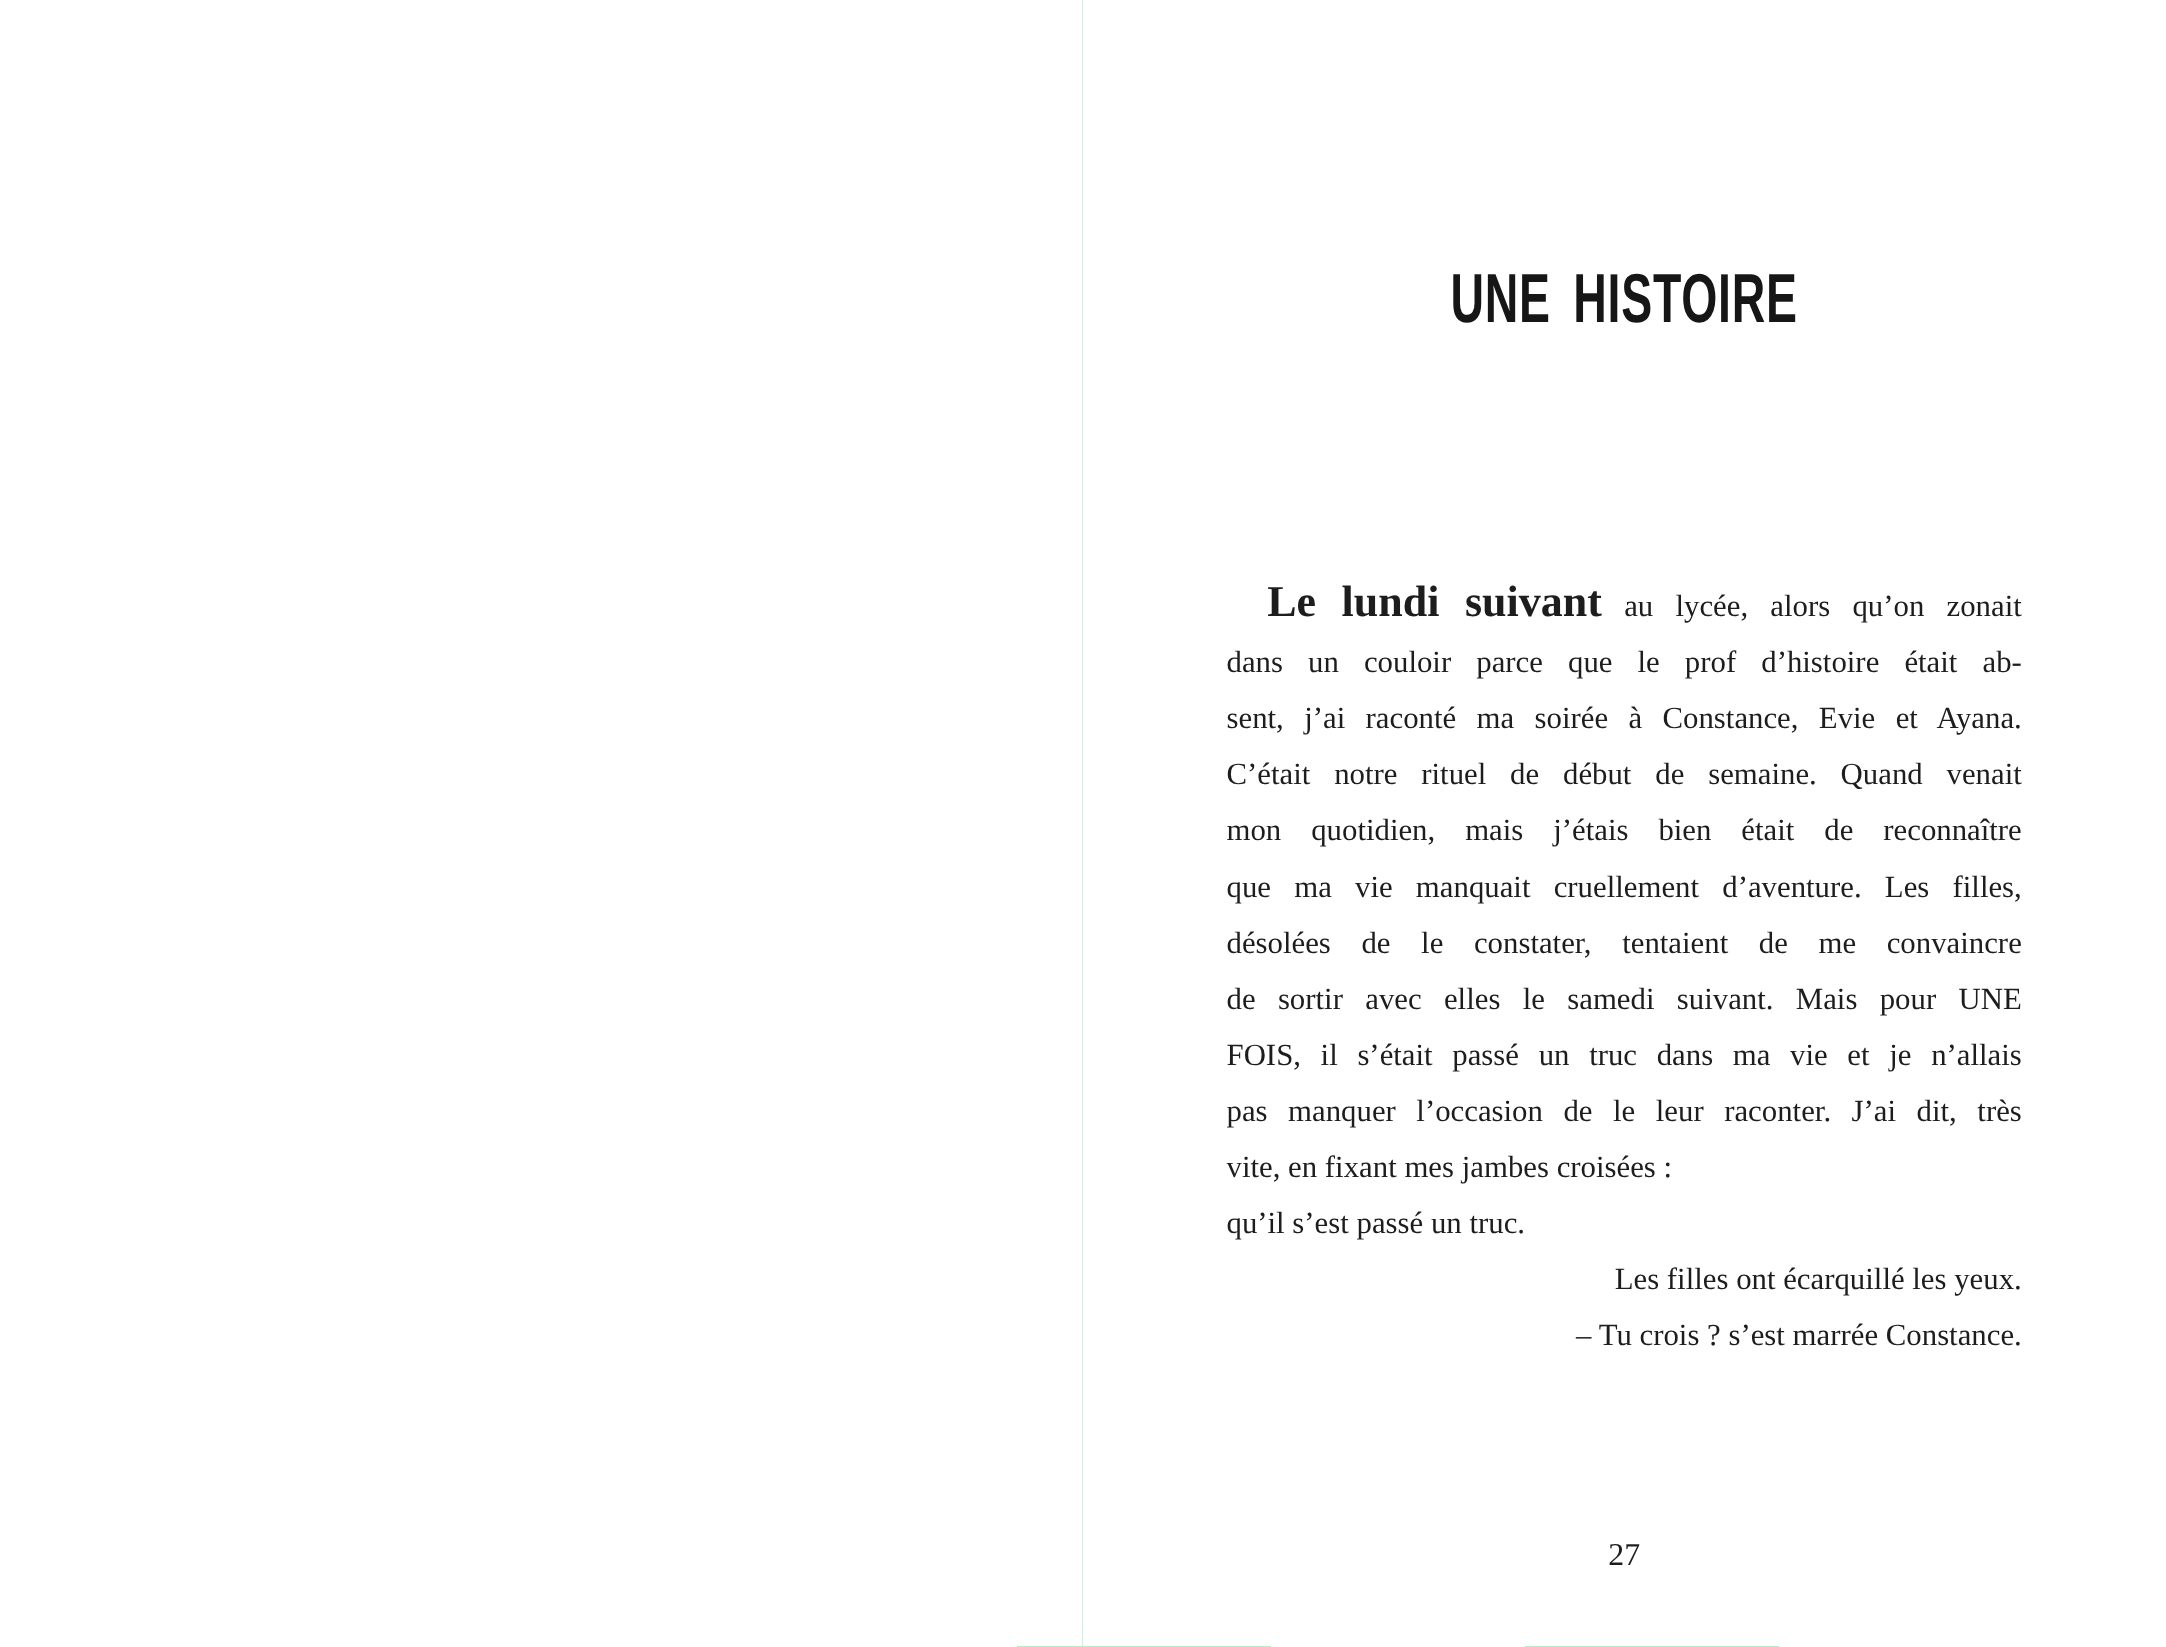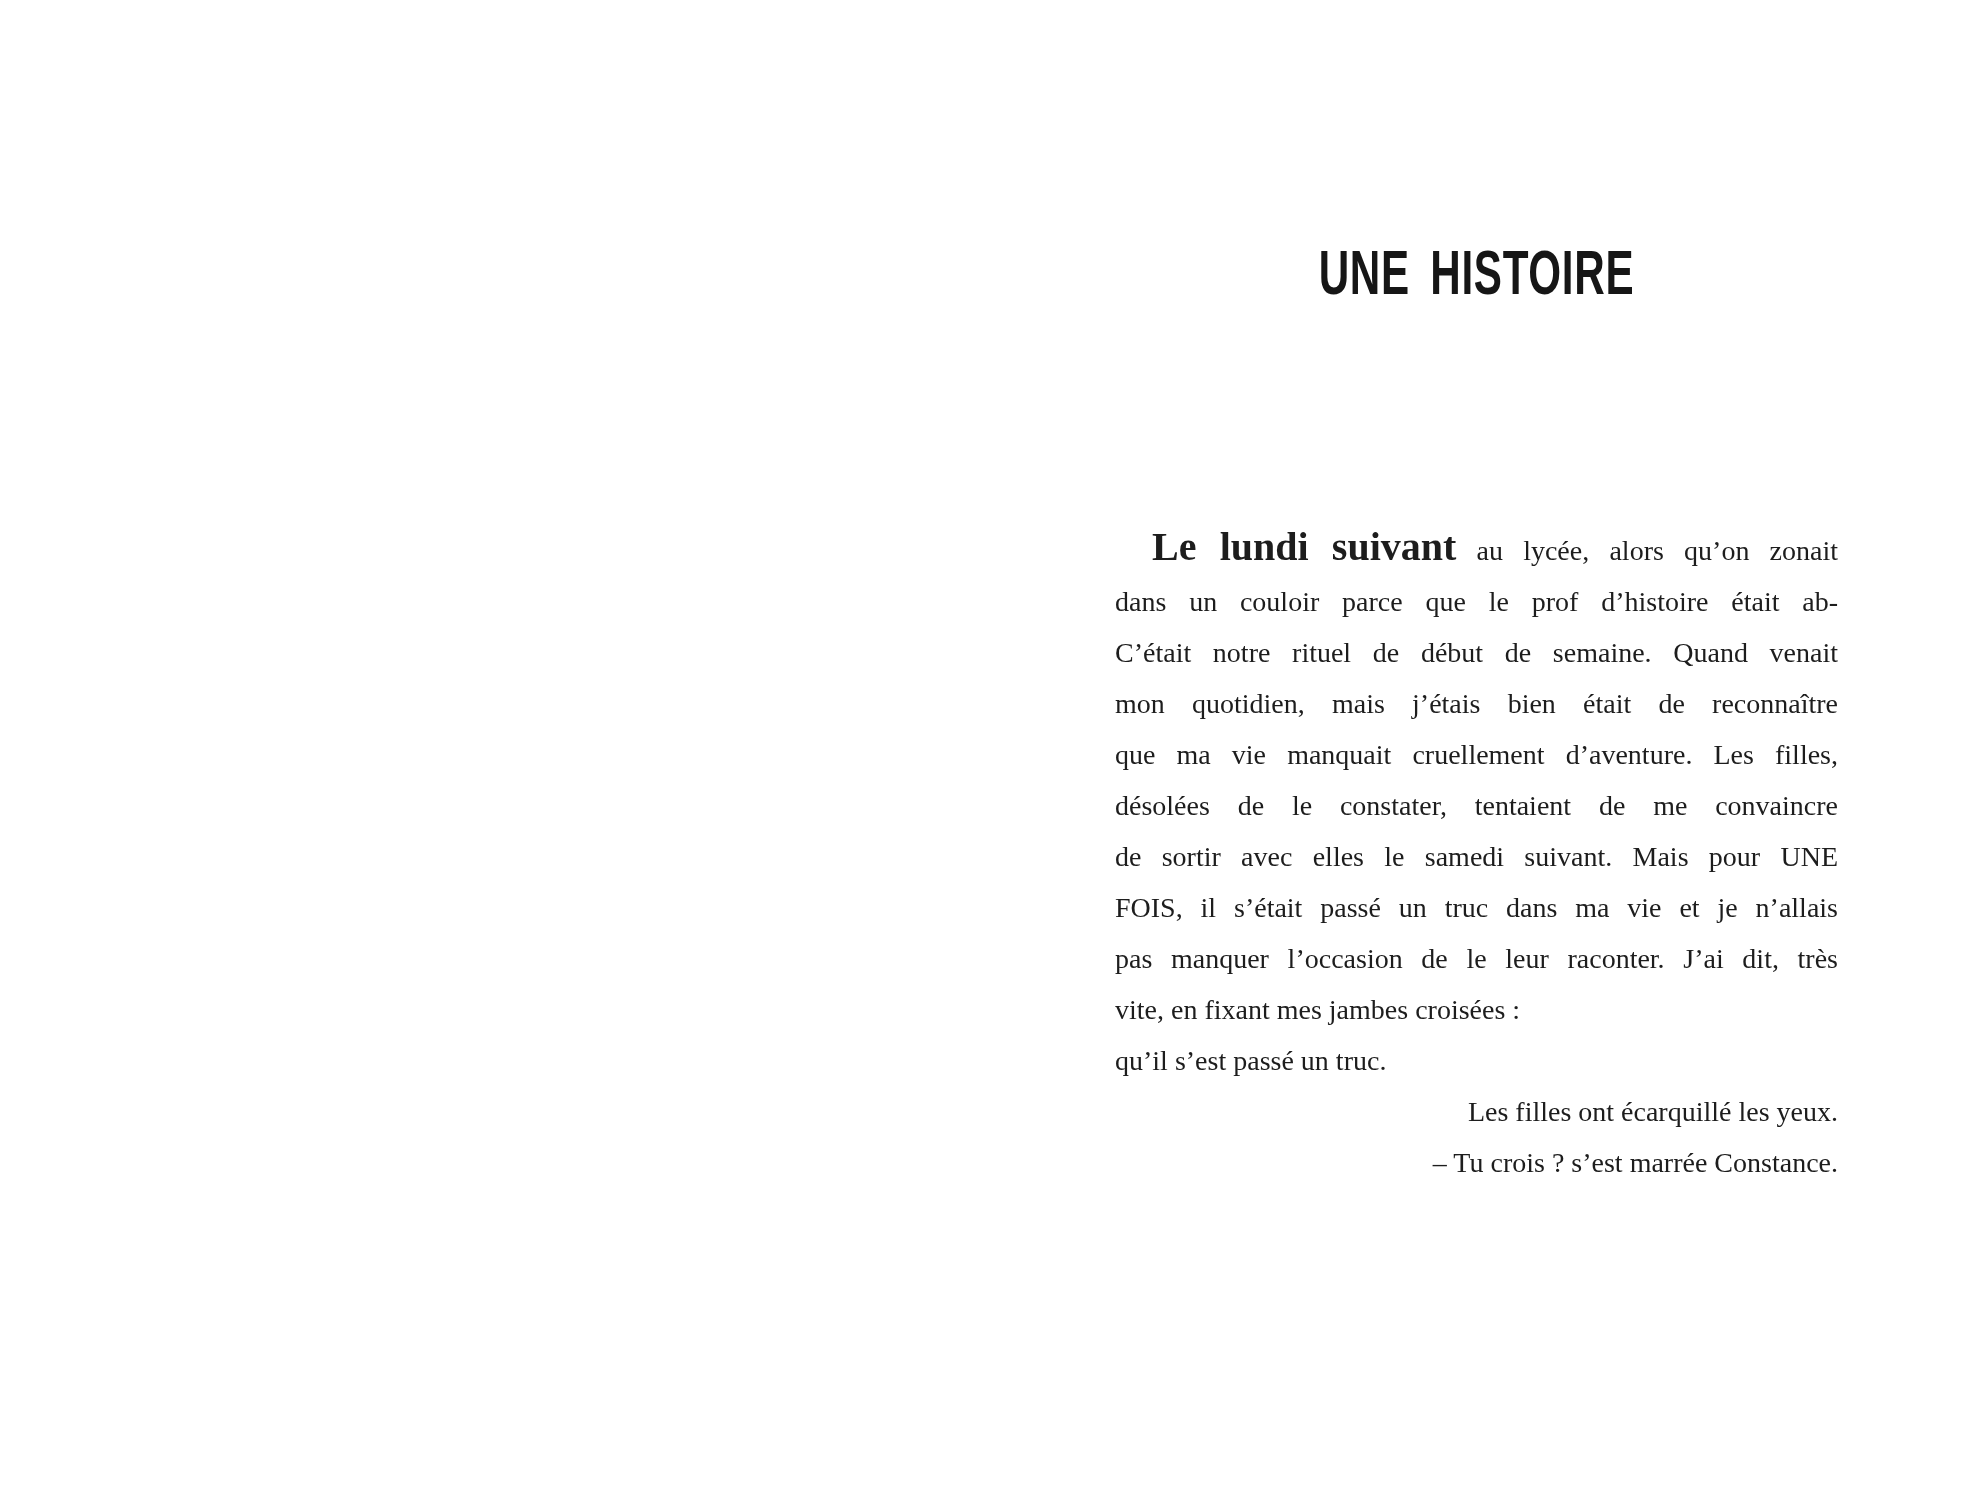--- a/index.html
+++ b/index.html
@@ -94,33 +94,35 @@
   <div class="right-page"></div>
 
   <div class="chapter-title">
     <span class="title-inner">UNE HISTOIRE</span>
   </div>
 
   <div class="text-block">
       <div class="paragraph">
         <div class="line justify indent"><span class="seg-lead">Le lundi suivant</span><span class="seg-normal"> au lycée, alors qu’on zonait</span></div>
         <div class="line justify"><span class="seg-normal">dans un couloir parce que le prof d’histoire était ab-</span></div>
+        <div class="line justify"><span class="seg-normal">sent, j’ai raconté ma soirée à Constance, Evie et Ayana.</span></div>
         <div class="line justify"><span class="seg-normal">C’était notre rituel de début de semaine. Quand venait</span></div>
         <div class="line justify"><span class="seg-normal">mon quotidien, mais j’étais bien était de reconnaître</span></div>
         <div class="line justify"><span class="seg-normal">que ma vie manquait cruellement d’aventure. Les filles,</span></div>
         <div class="line justify"><span class="seg-normal">désolées de le constater, tentaient de me convaincre</span></div>
         <div class="line justify"><span class="seg-normal">de sortir avec elles le samedi suivant. Mais pour UNE</span></div>
         <div class="line justify"><span class="seg-normal">FOIS, il s’était passé un truc dans ma vie et je n’allais</span></div>
         <div class="line justify"><span class="seg-normal">pas manquer l’occasion de le leur raconter. J’ai dit, très</span></div>
         <div class="line"><span class="seg-normal">vite, en fixant mes jambes croisées :</span></div>
       </div>
       <div class="paragraph">
         <div class="line"><span class="seg-normal">qu’il s’est passé un truc.</span></div>
       </div>
       <div class="paragraph">
         <div class="line indent"><span class="seg-normal">Les filles ont écarquillé les yeux.</span></div>
       </div>
       <div class="paragraph">
         <div class="line indent"><span class="seg-normal">– Tu </span><span class="seg-italic">crois</span><span class="seg-normal"> ? s’est marrée Constance.</span></div>
       </div>
     </div>
 
+  <div class="page-number">27</div>
 </div>
 
 </body></html>

